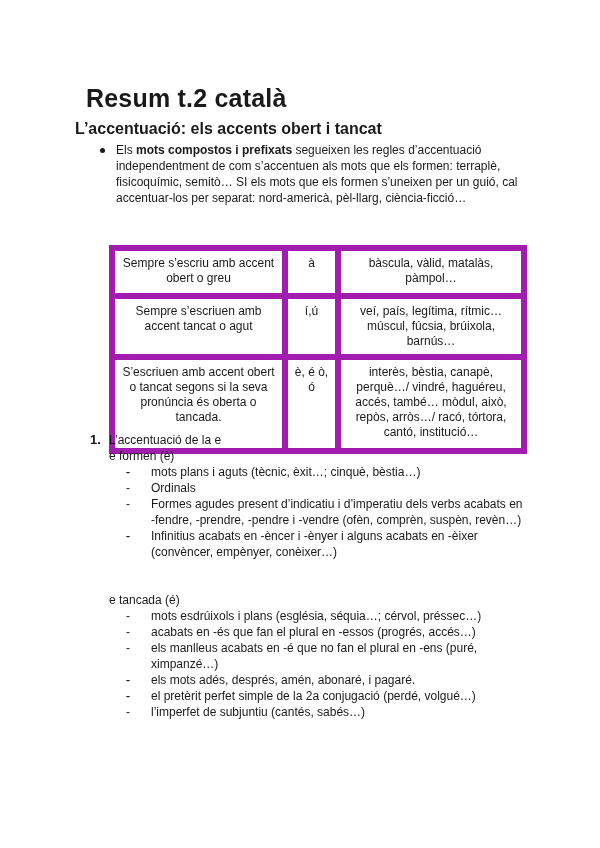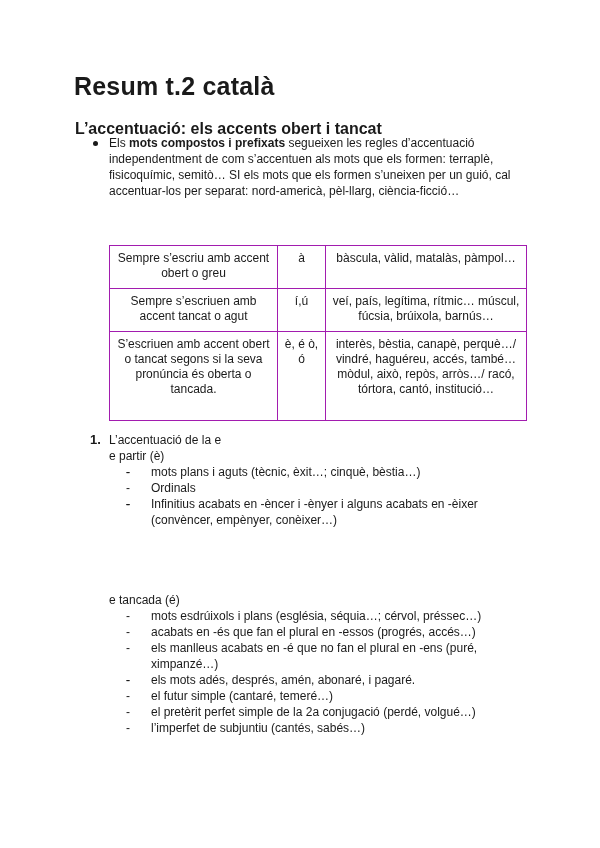--- a/index.html
+++ b/index.html
@@ -1,25 +1,25 @@
 <!DOCTYPE html>
 <html><head>
 <meta charset="utf-8">
 <style>
   html, body { margin: 0; padding: 0; background: #ffffff; }
   body { width: 600px; height: 848px; position: relative; overflow: hidden;
          font-family: "Liberation Sans", sans-serif; color: #1a1a1a; }
-  .title { position: absolute; left: 74px; top: 72px; font-size: 25px; font-weight: bold; margin: 0; letter-spacing: 0.2px; }
+  .title { position: absolute; left: 74px; top: 72px; font-size: 25px; font-weight: bold; margin: 12px; letter-spacing: 0.2px; }
   .section-head { position: absolute; left: 75px; top: 120px; font-size: 16px; font-weight: bold; }
-  .bullets { position: absolute; left: 75px; top: 134px; width: 460px; margin: 1px; padding: 0; list-style: none; }
+  .bullets { position: absolute; left: 75px; top: 134px; width: 460px; margin: 8px; padding: 0; list-style: none; }
   .bullets li { position: relative; padding-left: 33px; font-size: 12px; line-height: 16px; }
   .bullets li .dot { position: absolute; left: 17px; top: 6px; width: 5px; height: 5px; border-radius: 50%; background: #1a1a1a; }
   .bullets li b { font-weight: bold; }
   table.accents { position: absolute; left: 109px; top: 245px; width: 418px; border-collapse: collapse; font-size: 12px; line-height: 15px; }
-  table.accents td { border: 1px solid #a21caf; text-align: center; vertical-align: top; padding: 5px 6px; }
+  table.accents td { border: 6px solid #a21caf; text-align: center; vertical-align: top; padding: 5px 6px; }
   table.accents td.c1 { width: 155px; }
   table.accents td.c2 { width: 35px; }
   .row1 td { height: 32px; }
   .row2 td { height: 32px; }
   .row3 td { height: 78px; }
   .numlist { position: absolute; left: 90px; top: 432px; font-size: 12px; line-height: 16px; width: 440px; }
   .num { position: absolute; left: 0; top: 0; font-weight: bold; font-size: 13px; }
   .numtitle { position: absolute; left: 19px; top: 0; }
   .sub { position: absolute; left: 19px; }
   .dashes { position: absolute; left: 36px; width: 400px; margin: 0; padding: 0; list-style: none; }
@@ -57,34 +57,34 @@
     <td class="c2">è, é ò, ó</td>
     <td class="c3">interès, bèstia, canapè, perquè…/ vindré, haguéreu, accés, també… mòdul, això, repòs, arròs…/ racó, tórtora, cantó, institució…</td>
   </tr>
 </tbody>
   </table>
 
 <div class="numlist">
   <span class="num">1.</span>
   <span class="numtitle">L’accentuació de la e</span>
 
-  <span class="sub" style="top:16px;">e partir (è)</span>
+  <span class="sub" style="top:16px;">e formen (è)</span>
   <ul class="dashes" style="top:32px;">
     <li><span class="dash">-</span></li>
     <li><span class="dash">-</span><span>mots plans i aguts (tècnic, èxit…; cinquè, bèstia…)</span></li>
     <li><span class="dash">-</span><span>Ordinals</span></li>
-    <li><span class="dash">-</span></li>
+    <li><span class="dash">-</span><span>Formes agudes present d’indicatiu i d’imperatiu dels verbs acabats en -fendre, -prendre, -pendre i -vendre (ofèn, comprèn, suspèn, revèn…)</span></li>
     <li><span class="dash">-</span></li>
     <li><span class="dash">-</span><span>Infinitius acabats en -èncer i -ènyer i alguns acabats en -èixer (convèncer, empènyer, conèixer…)</span></li>
   </ul>
 
   <span class="sub" style="top:160px; left:19px;text-align:center;">e tancada (é)</span>
   <ul class="dashes" style="top:176px;">
     <li><span class="dash">-</span><span>mots esdrúixols i plans (església, séquia…; cérvol, préssec…)</span></li>
     <li><span class="dash">-</span><span>acabats en -és que fan el plural en -essos (progrés, accés…)</span></li>
     <li><span class="dash">-</span><span>els manlleus acabats en -é que no fan el plural en -ens (puré, ximpanzé…)</span></li>
     <li><span class="dash">-</span></li>
     <li><span class="dash">-</span><span>els mots adés, després, amén, abonaré, i pagaré.</span></li>
-    <li><span class="dash">-</span><span>el futur simple (cantaré, temeré…)</span></li>
+    <li><span class="dash">-</span></li>
     <li><span class="dash">-</span><span>el pretèrit perfet simple de la 2a conjugació (perdé, volgué…)</span></li>
     <li><span class="dash">-</span><span>l’imperfet de subjuntiu (cantés, sabés…)</span></li>
   </ul>
 </div>
 
 </body></html>

